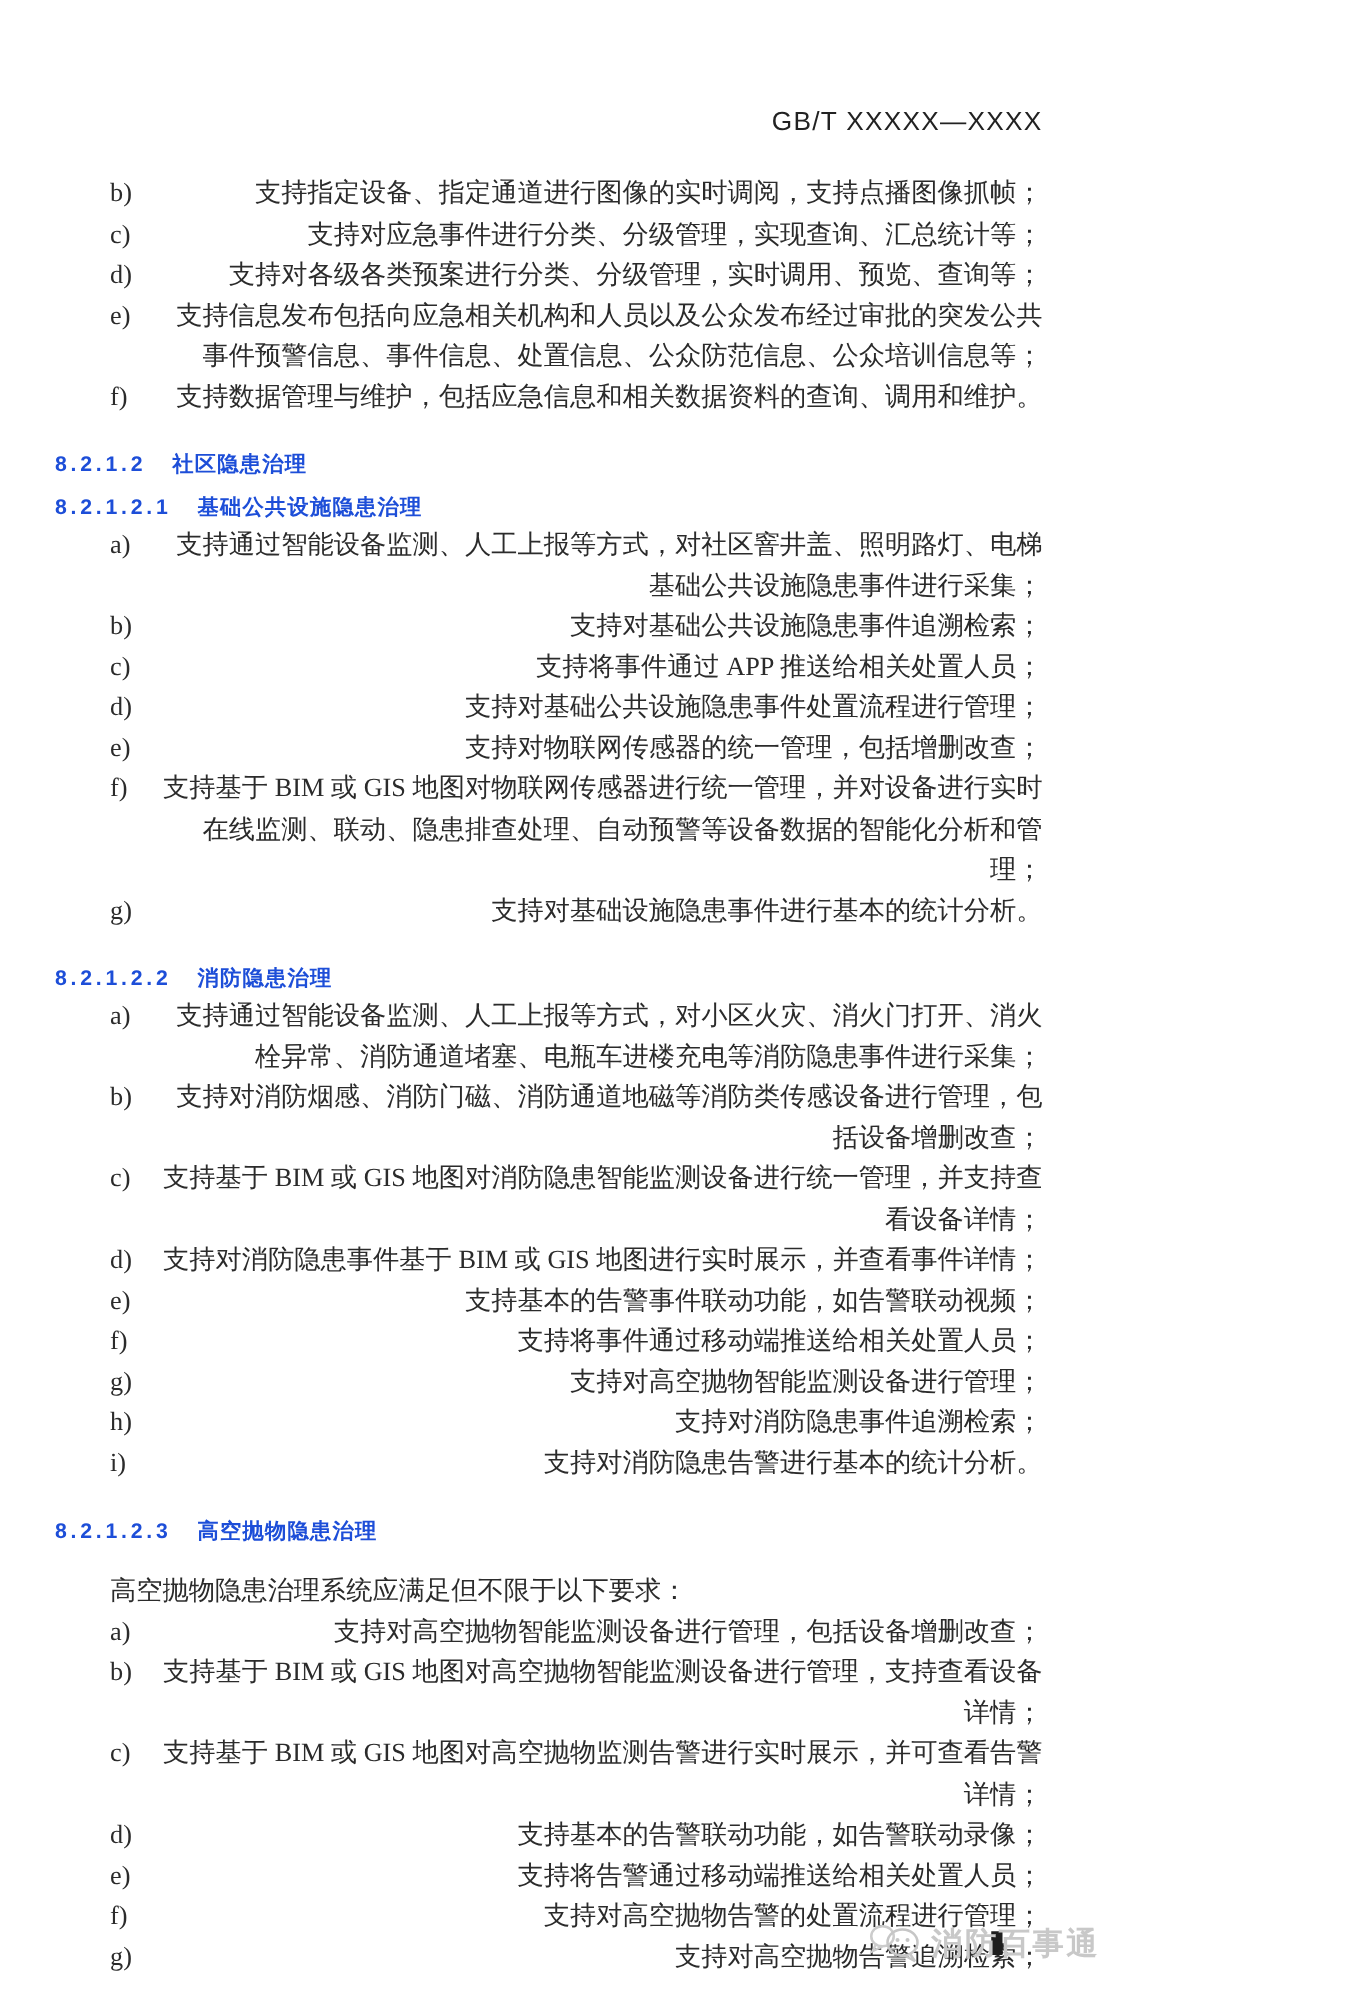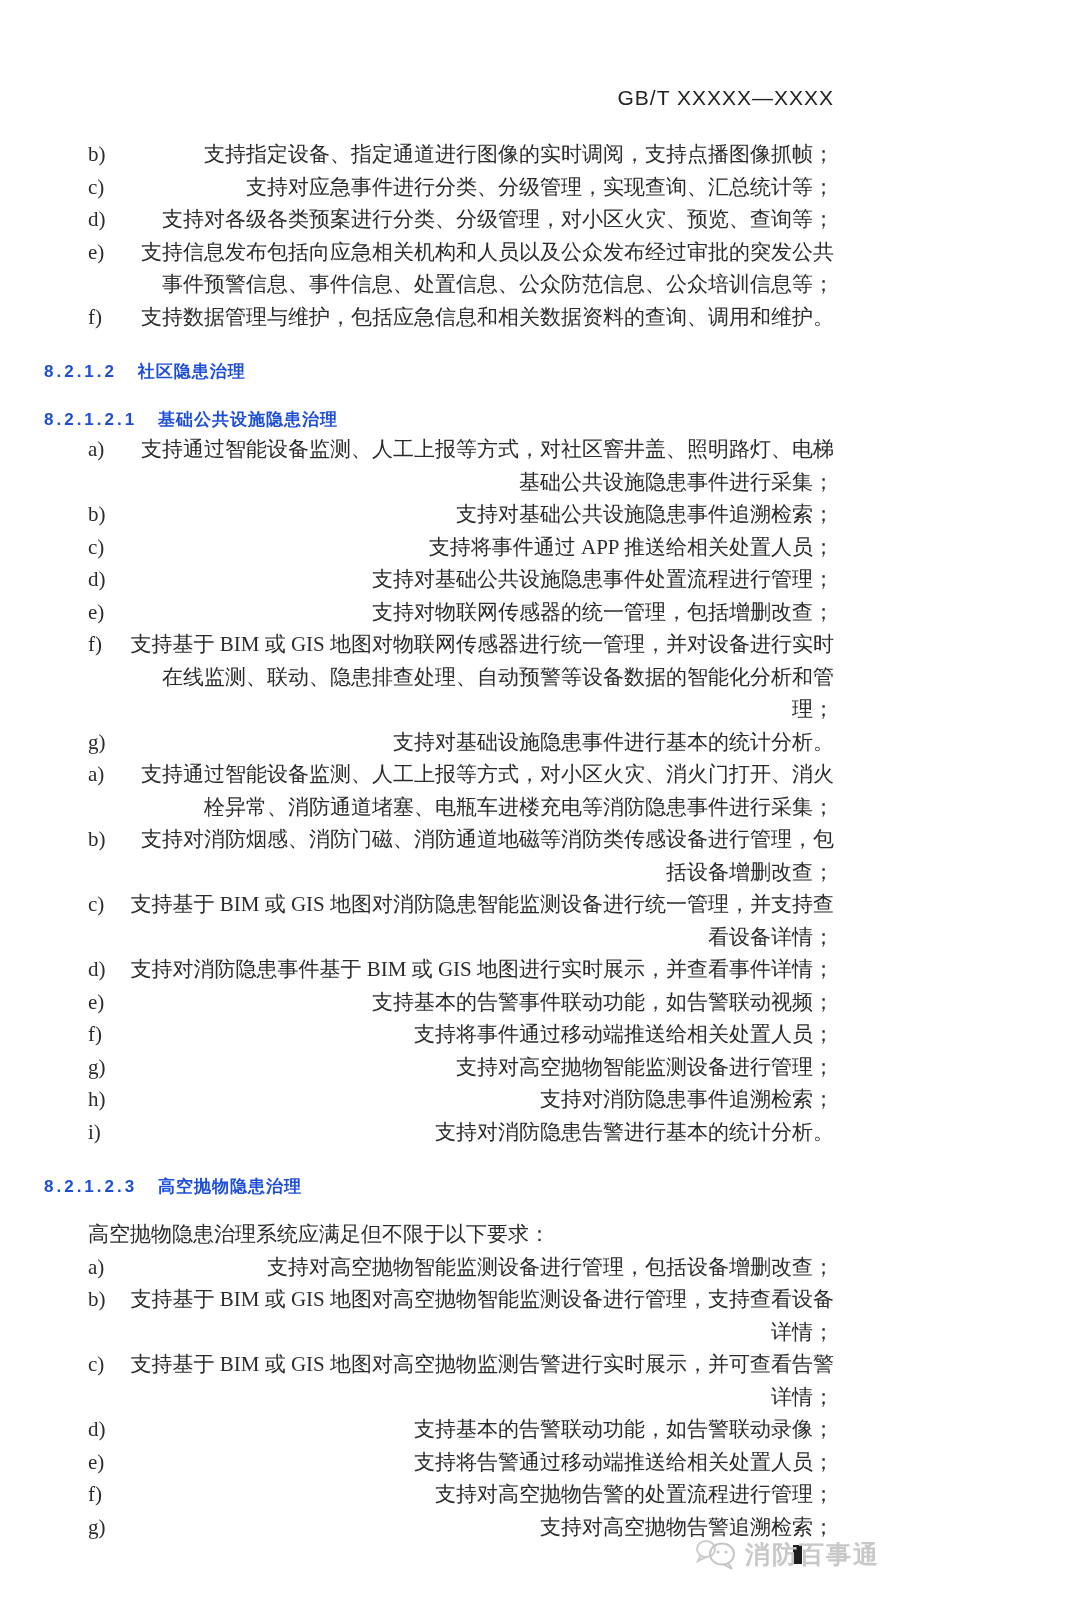--- a/index.html
+++ b/index.html
@@ -37,21 +37,21 @@
   }
   .li-text { flex: 1 1 auto; text-align: right; }
   .sec-head {
     font-family: "Liberation Sans", "DejaVu Sans", sans-serif;
     font-weight: bold;
     font-size: 17px;
     line-height: 26px;
     color: #1d4ed8;
     margin: 26px 0 0 0;
   }
-  .sec-head.sub { margin-top: 22px; }
+  .sec-head.sub { margin-top: 8px; }
   .sec-num { letter-spacing: 3px; margin-right: 16px; }
   .sec-title { letter-spacing: 1px; }
   .intro {
     margin: 18px 0 0 44px;
     font-size: 21px;
     line-height: 32.5px;
     color: #2b2b2b;
   }
   .watermark {
     position: absolute;
@@ -91,21 +91,21 @@
     <li class="list-item">
       <span class="li-label">b)</span>
       <span class="li-text">支持指定设备、指定通道进行图像的实时调阅，支持点播图像抓帧；</span>
     </li>
     <li class="list-item">
       <span class="li-label">c)</span>
       <span class="li-text">支持对应急事件进行分类、分级管理，实现查询、汇总统计等；</span>
     </li>
     <li class="list-item">
       <span class="li-label">d)</span>
-      <span class="li-text">支持对各级各类预案进行分类、分级管理，对小区火灾、预览、查询等；</span>
+      <span class="li-text">支持对各级各类预案进行分类、分级管理，实时调用、预览、查询等；</span>
     </li>
     <li class="list-item">
       <span class="li-label">e)</span>
       <span class="li-text">支持信息发布包括向应急相关机构和人员以及公众发布经过审批的突发公共事件预警信息、事件信息、处置信息、公众防范信息、公众培训信息等；</span>
     </li>
     <li class="list-item">
       <span class="li-label">f)</span>
       <span class="li-text">支持数据管理与维护，包括应急信息和相关数据资料的查询、调用和维护。</span>
     </li>
   </ol>
@@ -145,20 +145,24 @@
     <li class="list-item">
       <span class="li-label">f)</span>
       <span class="li-text">支持基于 BIM 或 GIS 地图对物联网传感器进行统一管理，并对设备进行实时在线监测、联动、隐患排查处理、自动预警等设备数据的智能化分析和管理；</span>
     </li>
     <li class="list-item">
       <span class="li-label">g)</span>
       <span class="li-text">支持对基础设施隐患事件进行基本的统计分析。</span>
     </li>
   </ol>
 
+  <h3 class="sec-head">
+    <span class="sec-num">8.2.1.2.2</span>
+    <span class="sec-title">消防隐患治理</span>
+  </h3>
 
 
   <ol class="list">
     <li class="list-item">
       <span class="li-label">a)</span>
       <span class="li-text">支持通过智能设备监测、人工上报等方式，对小区火灾、消火门打开、消火栓异常、消防通道堵塞、电瓶车进楼充电等消防隐患事件进行采集；</span>
     </li>
     <li class="list-item">
       <span class="li-label">b)</span>
       <span class="li-text">支持对消防烟感、消防门磁、消防通道地磁等消防类传感设备进行管理，包括设备增删改查；</span>

